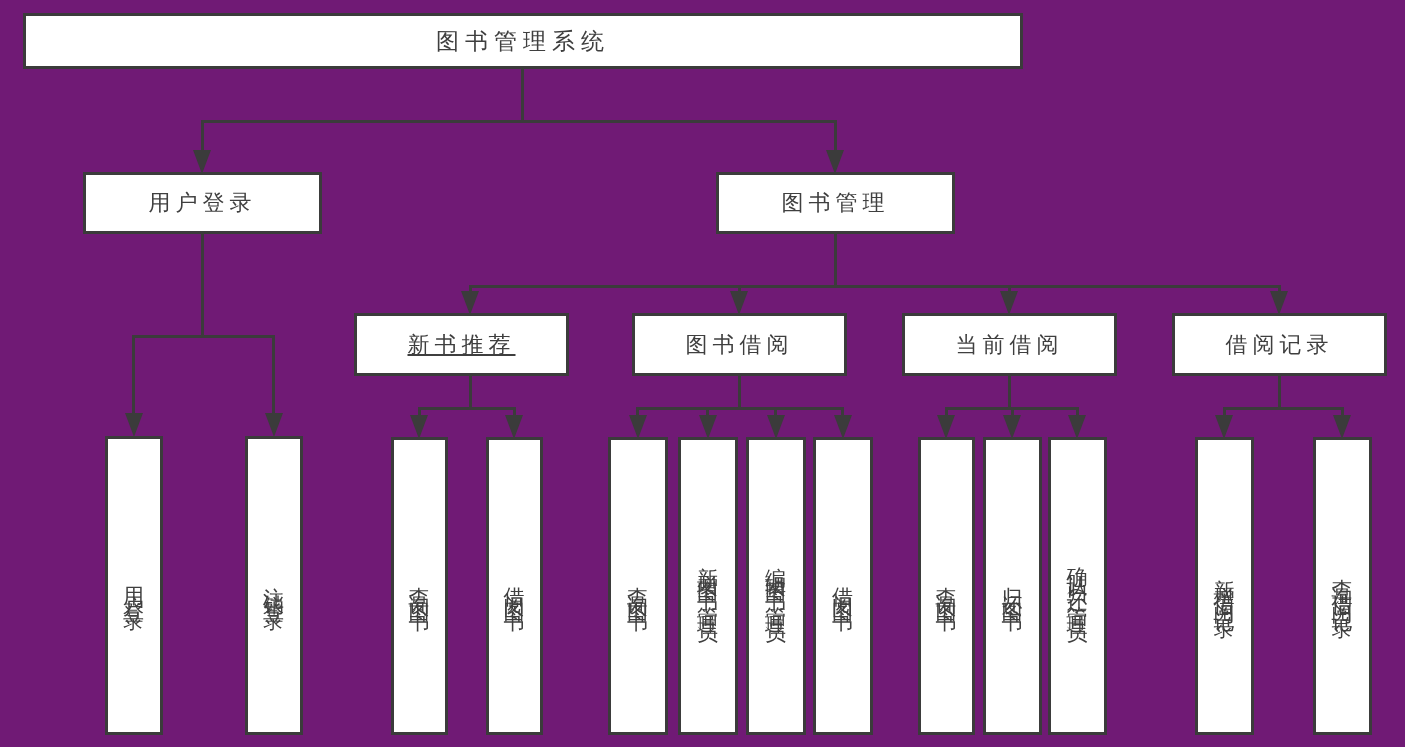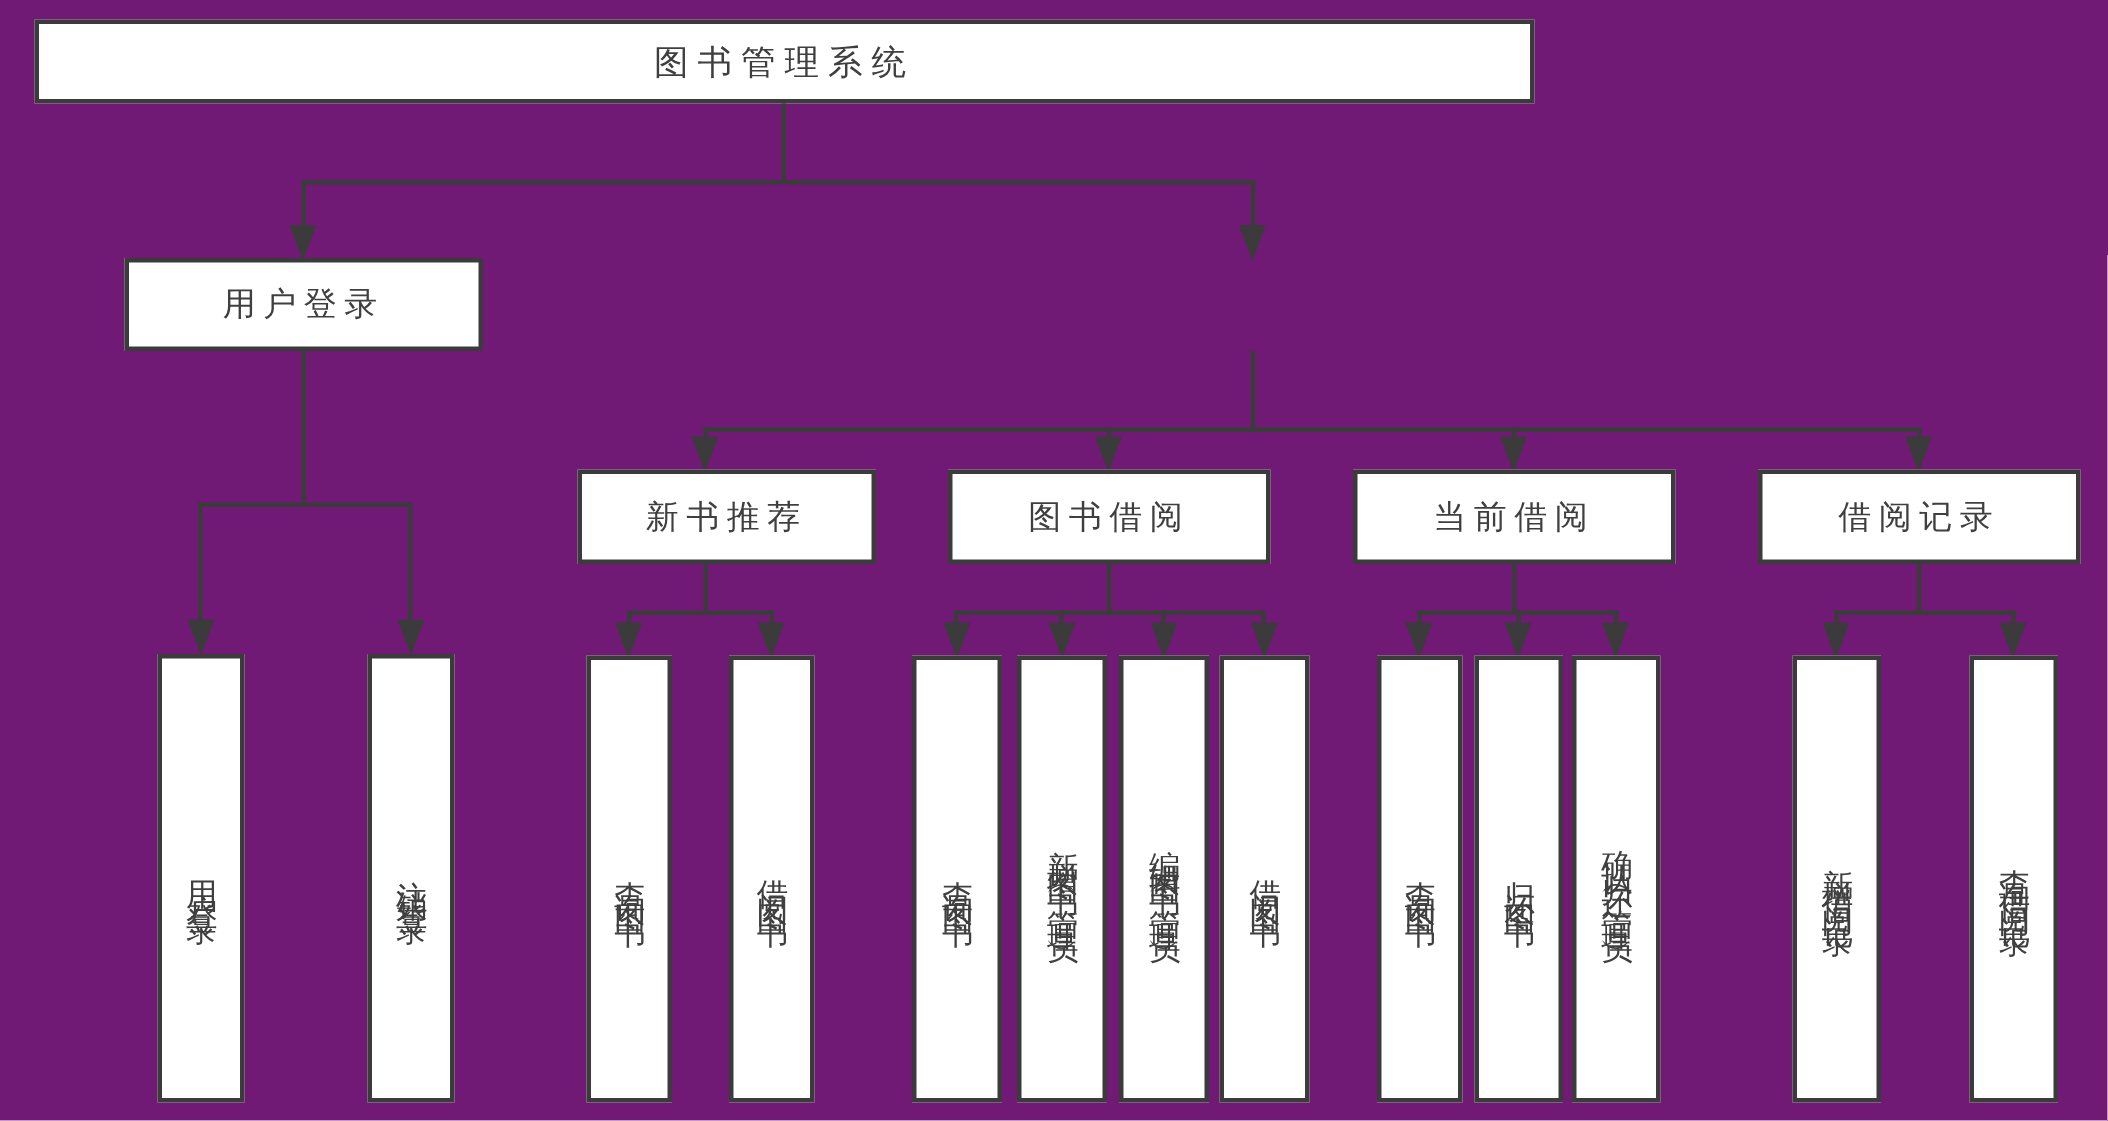--- a/index.html
+++ b/index.html
@@ -57,20 +57,21 @@
   <div class="box root-box" style="left:23px; top:13px; width:1000px; height:56px;">图书管理系统</div>
 
   <div class="ln" style="left:521px; top:69px;  width:3px;  height:51px;"></div>
   <div class="ln" style="left:201px; top:120px; width:636px; height:3px;"></div>
   <div class="ln" style="left:201px; top:120px; width:3px;  height:32px;"></div>
   <div class="arrow" style="left:193px; top:150px;"></div>
   <div class="ln" style="left:834px; top:120px; width:3px;  height:32px;"></div>
   <div class="arrow" style="left:826px; top:150px;"></div>
 
   <div class="box" style="left:83px; top:172px; width:239px; height:62px;">用户登录</div>
+  <div class="box" style="left:716px; top:172px; width:239px; height:62px;">图书管理</div>
 
   <div class="ln" style="left:201px; top:234px; width:3px;   height:101px;"></div>
   <div class="ln" style="left:132px; top:335px; width:143px; height:3px;"></div>
   <div class="ln" style="left:132px; top:335px; width:3px;   height:80px;"></div>
   <div class="arrow" style="left:125px; top:413px;"></div>
   <div class="ln" style="left:272px; top:335px; width:3px;   height:80px;"></div>
   <div class="arrow" style="left:265px; top:413px;"></div>
 
   <div class="box vbox" style="left:105px; top:436px; width:58px; height:299px;">用户登录</div>
   <div class="box vbox" style="left:245px; top:436px; width:58px; height:299px;">注销登录</div>
@@ -79,21 +80,21 @@
   <div class="ln" style="left:469px;  top:285px; width:812px; height:3px;"></div>
   <div class="ln" style="left:469px;  top:285px; width:3px;   height:10px;"></div>
   <div class="arrow" style="left:461px;  top:291px;"></div>
   <div class="ln" style="left:738px;  top:285px; width:3px;   height:10px;"></div>
   <div class="arrow" style="left:730px;  top:291px;"></div>
   <div class="ln" style="left:1008px; top:285px; width:3px;   height:10px;"></div>
   <div class="arrow" style="left:1000px; top:291px;"></div>
   <div class="ln" style="left:1278px; top:285px; width:3px;   height:10px;"></div>
   <div class="arrow" style="left:1270px; top:291px;"></div>
 
-  <div class="box" style="left:385px; top:313px; width:199px; height:63px;">新书推荐</div>
+  <div class="box" style="left:354px; top:313px; width:215px; height:63px;text-decoration:underline;">新书推荐</div>
   <div class="box" style="left:632px; top:313px; width:215px; height:63px;">图书借阅</div>
   <div class="box" style="left:902px; top:313px; width:215px; height:63px;">当前借阅</div>
   <div class="box" style="left:1172px; top:313px; width:215px; height:63px;">借阅记录</div>
 
   <div class="ln" style="left:469px; top:376px; width:3px;  height:31px;"></div>
   <div class="ln" style="left:418px; top:407px; width:98px; height:3px;"></div>
   <div class="ln" style="left:418px; top:407px; width:3px;  height:10px;"></div>
   <div class="arrow" style="left:410px; top:415px;"></div>
   <div class="ln" style="left:513px; top:407px; width:3px;  height:10px;"></div>
   <div class="arrow" style="left:505px; top:415px;"></div>

